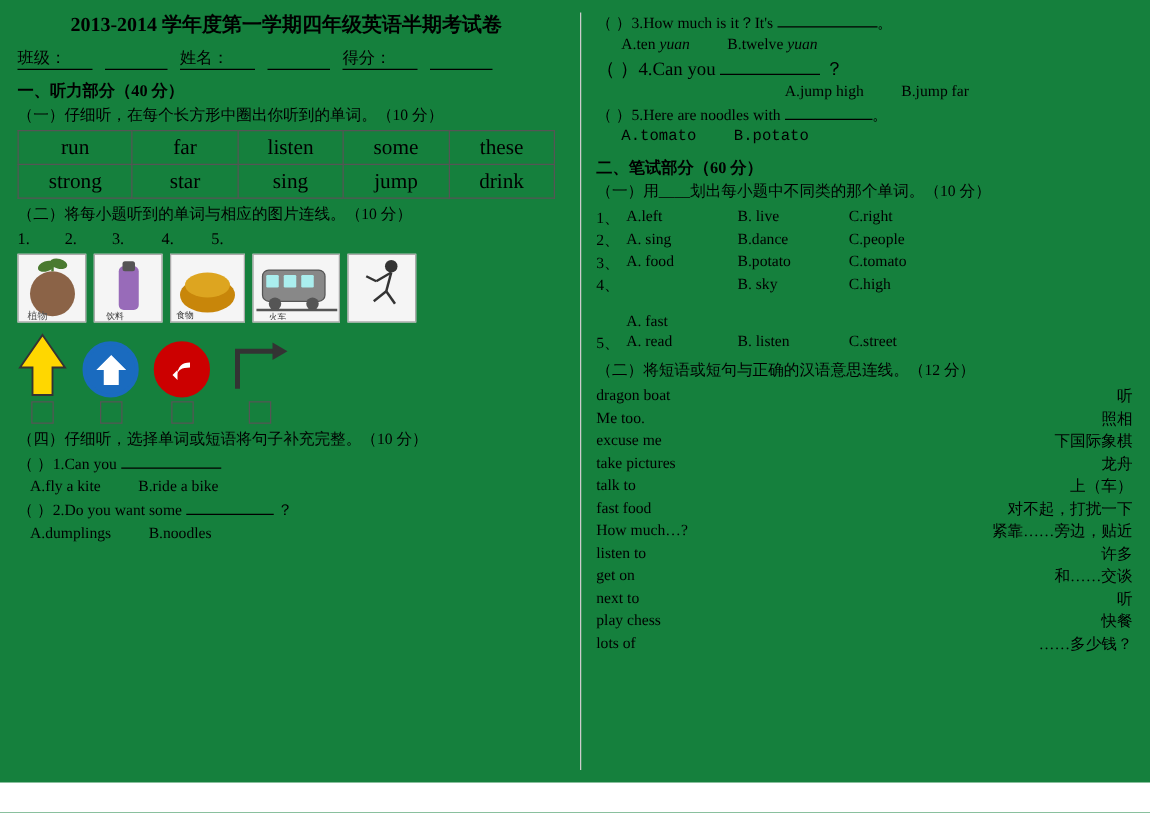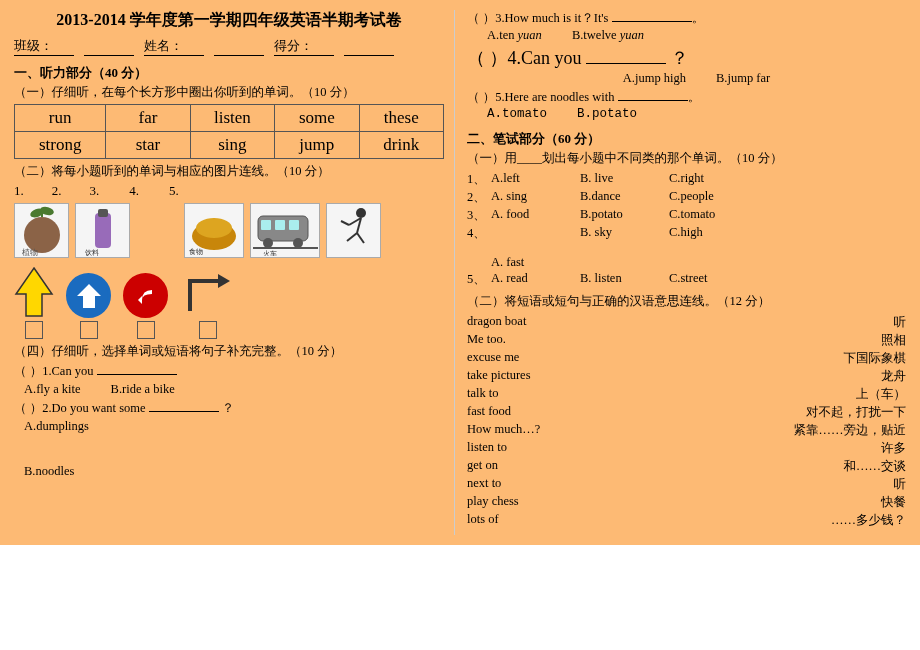--- a/index.html
+++ b/index.html
@@ -7,26 +7,26 @@
       font-family: "SimSun", "宋体", serif;
       font-size: 13px;
       background: #fff;
       width: 920px;
       height: 650px;
       overflow: hidden;
       display: flex;
     }
     .page {
       width: 920px;
-      height: 545px;
-      background: #fdba74;
+      height: 626px;
+      background: #15803d;
       display: flex;
       flex-direction: row;
       padding: 10px 14px;
-      gap: 10px;
+      gap: 20px;
     }
     .left-col {
       flex: 0 0 430px;
       display: flex;
       flex-direction: column;
     }
     .right-col {
       flex: 1;
       display: flex;
       flex-direction: column;
@@ -212,21 +212,21 @@
       </div>
 
       <div class="img-placeholder" style="width:55px;height:55px;">
         <svg width="40" height="52" viewBox="0 0 40 52">
           <rect x="12" y="8" width="16" height="35" rx="4" fill="#7030a0" opacity="0.7"></rect>
           <rect x="15" y="4" width="10" height="8" rx="2" fill="#555"></rect>
           <text x="2" y="50" font-size="7" fill="#333">饮料</text>
         </svg>
       </div>
 
-      <div class="img-placeholder" style="width:60px;height:55px;margin-left:48px;">
+      <div class="img-placeholder" style="width:60px;height:55px;">
         <svg width="55" height="50" viewBox="0 0 55 50">
           <ellipse cx="27" cy="30" rx="22" ry="14" fill="#C8860A"></ellipse>
           <ellipse cx="27" cy="22" rx="18" ry="10" fill="#DDA520"></ellipse>
           <text x="2" y="48" font-size="7" fill="#333">食物</text>
         </svg>
       </div>
 
       <div class="img-placeholder" style="width:70px;height:55px;">
         <svg width="65" height="50" viewBox="0 0 65 50">
           <rect x="5" y="10" width="50" height="25" rx="5" fill="#888" stroke="#555" stroke-width="1"></rect>
@@ -292,37 +292,37 @@
     <div style="font-size:12.5px; margin-bottom:2px;">
       <span>（  ）1.Can you <span class="fill-line" style="min-width:80px;"></span></span>
     </div>
     <div class="choice-cols" style="margin-bottom:3px; padding-left:10px;">
       <span>A.fly a kite</span>
       <span>B.ride a bike</span>
     </div>
     <div style="font-size:12.5px; margin-bottom:2px;">
       <span>（  ）2.Do you want some <span class="fill-line" style="min-width:70px;"></span> ？</span>
     </div>
-    <div class="choice-cols" style="padding-left:10px;flex-direction:column;">
+    <div class="choice-cols" style="padding-left:10px;">
       <span>A.dumplings</span>
       <span>B.noodles</span>
     </div>
   </div>
 
   <div class="right-col">
 
     <div style="font-size:12.5px; margin-bottom:1px;">
       <span>（  ）3.How much is it？It's <span class="fill-line" style="min-width:80px;"></span>。</span>
     </div>
     <div class="choice-cols" style="padding-left:20px; margin-bottom:3px;">
       <span>A.ten <em>yuan</em></span>
       <span>B.twelve <em>yuan</em></span>
     </div>
 
-    <div style="font-size:18px; margin-bottom:1px;">
+    <div style="font-size:15px; margin-bottom:1px;">
       <span>（  ）4.Can you <span class="fill-line" style="min-width:80px;"></span> ？</span>
     </div>
     <div class="choice-cols" style="padding-left:20px; margin-bottom:3px;justify-content:center;">
       <span>A.jump high</span>
       <span>B.jump far</span>
     </div>
 
     <div style="font-size:12.5px; margin-bottom:1px;">
       <span>（  ）5.Here are noodles with <span class="fill-line" style="min-width:70px;"></span>。</span>
     </div>

